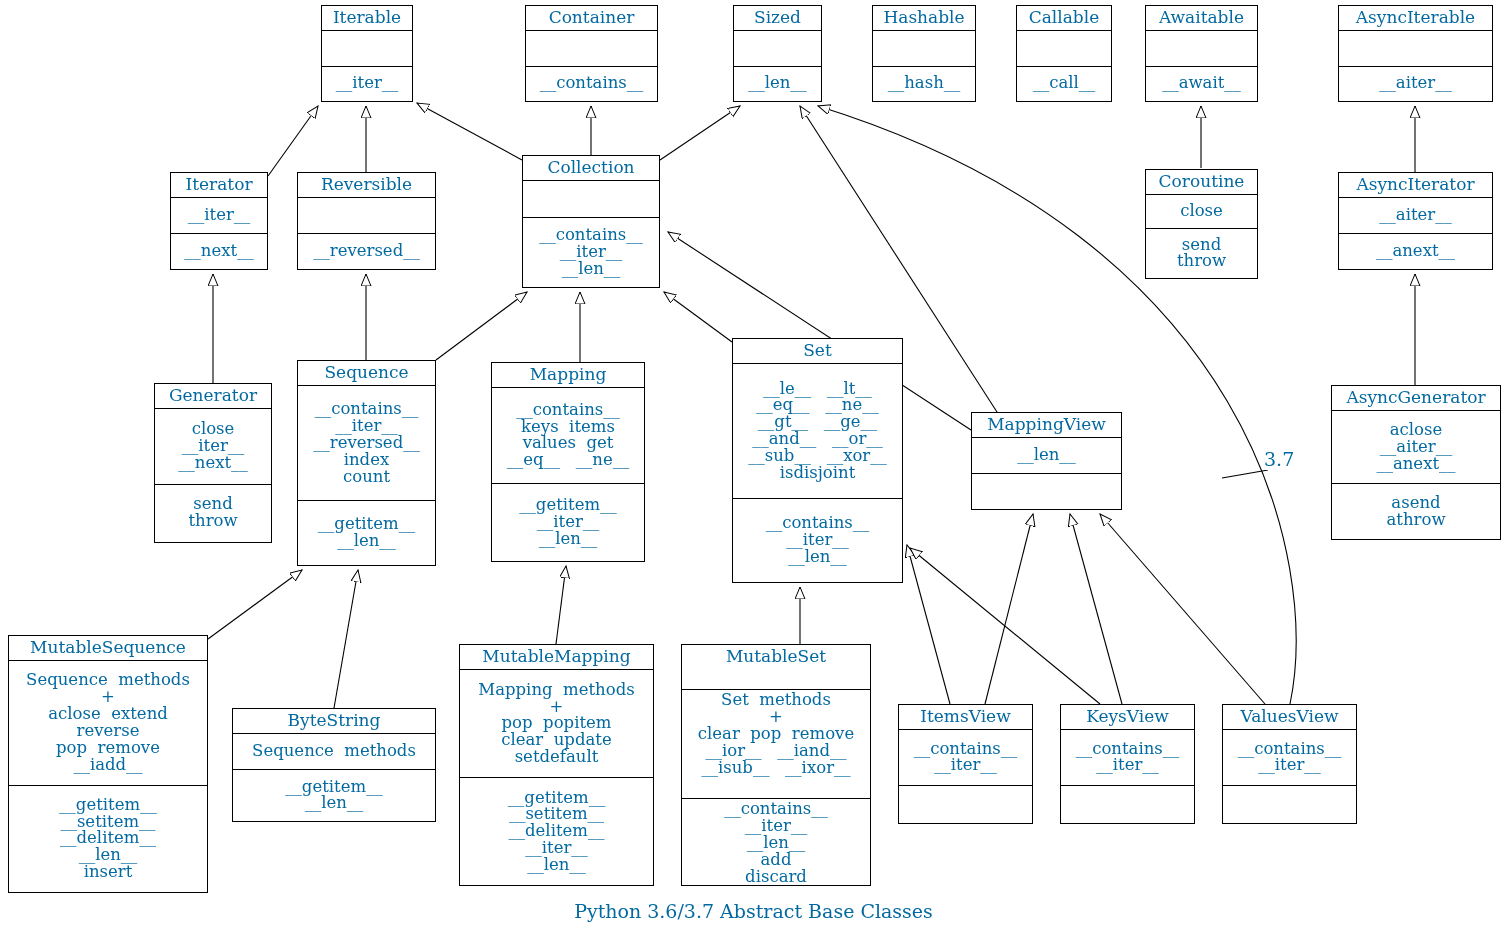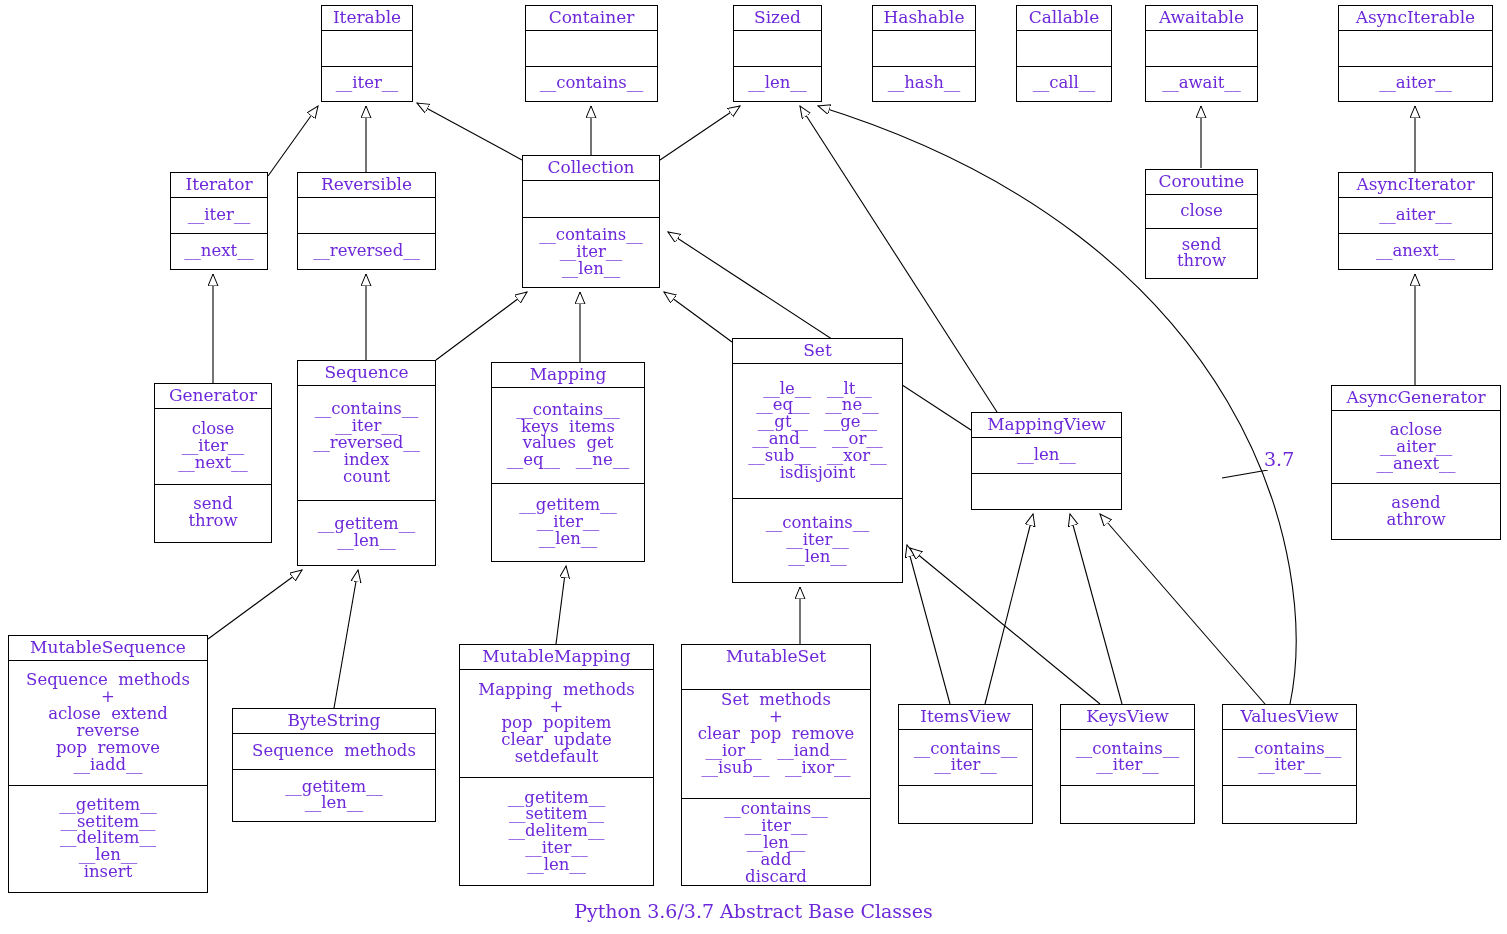--- a/index.html
+++ b/index.html
@@ -6,21 +6,21 @@
     margin: 0;
     padding: 0;
     background: #ffffff;
   }
   #canvas {
     position: relative;
     width: 1507px;
     height: 934px;
     background: #ffffff;
     font-family: "DejaVu Serif", "Liberation Serif", serif;
-    color: #6d28d9;
+    color: #0369a1;
     overflow: hidden;
   }
   #edges {
     position: absolute;
     left: 0;
     top: 0;
     width: 1507px;
     height: 934px;
     pointer-events: none;
   }

